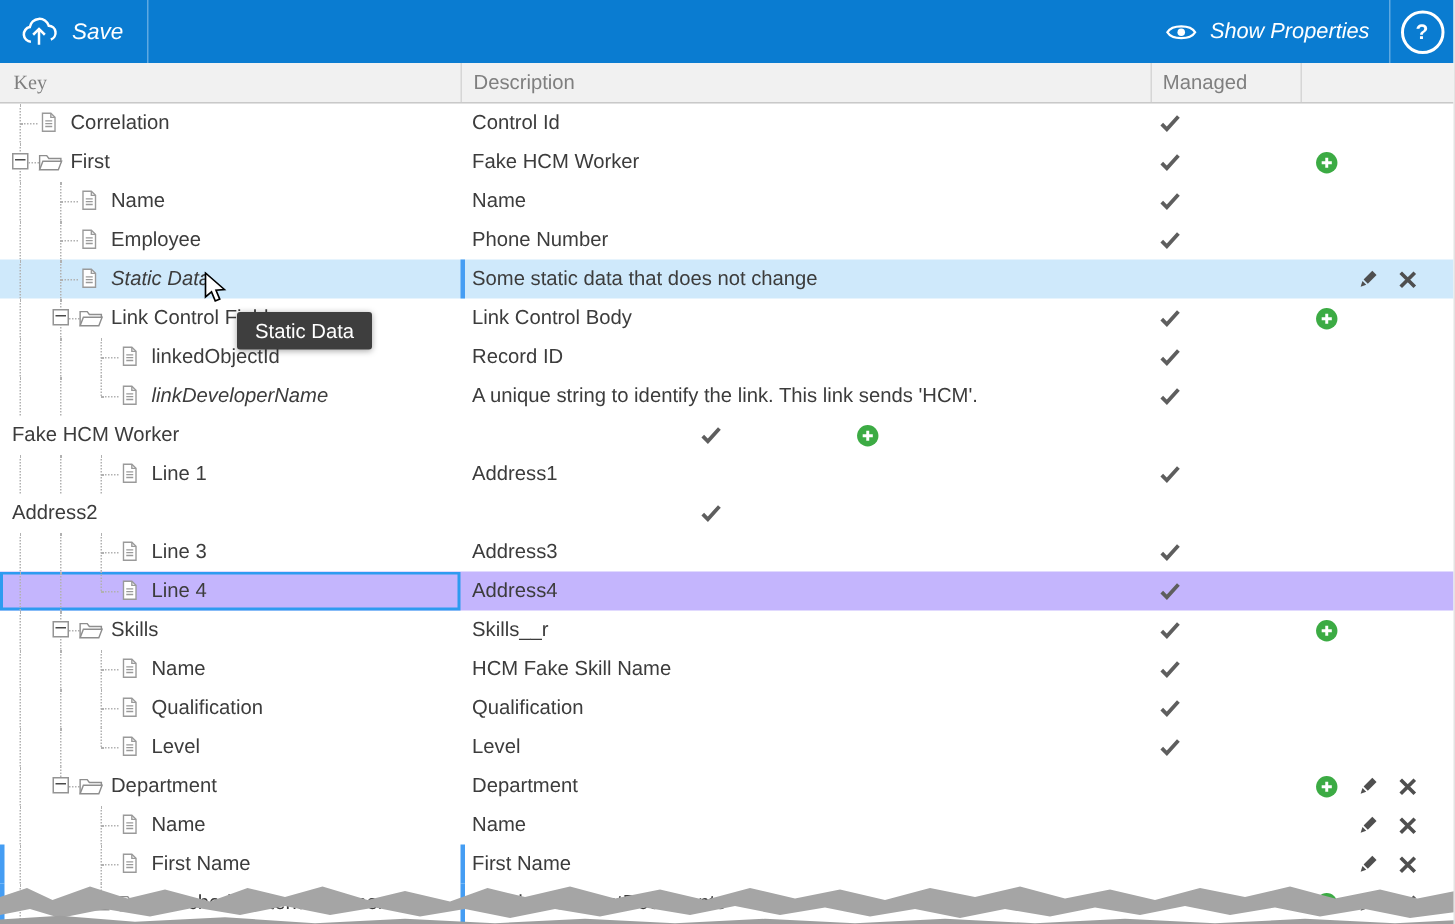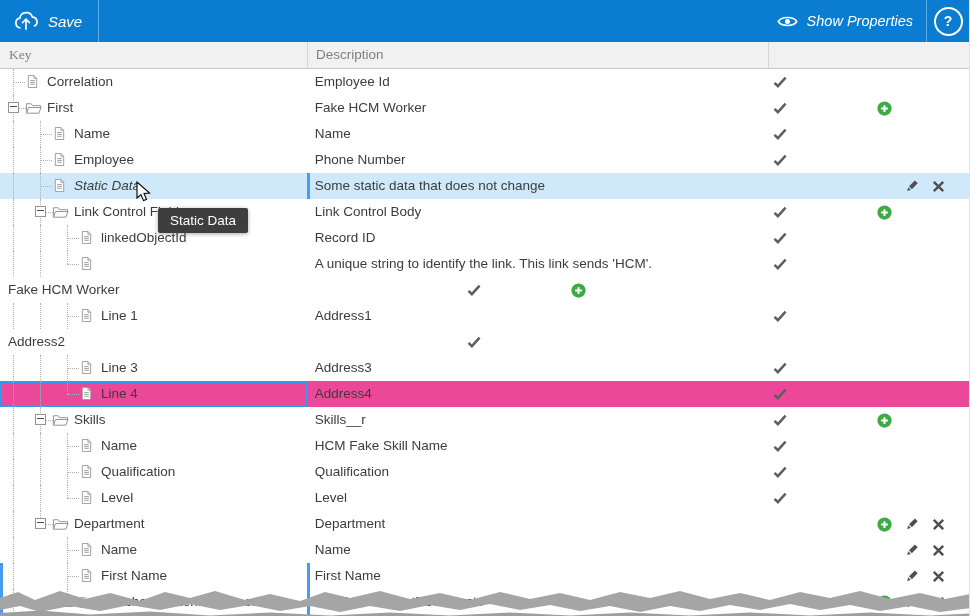--- a/index.html
+++ b/index.html
@@ -23,21 +23,21 @@
   .colheader>div{line-height:26px;box-sizing:border-box;}
   .h-key{width:307px;padding-left:9px;font-family:Liberation Serif, serif;}
   .h-desc{width:461px;padding-left:8px;border-left:1px solid #d6d6d6;}
   .h-man{width:100px;padding-left:7px;border-left:1px solid #d6d6d6;}
   .h-act{width:102px;border-left:1px solid #d6d6d6;}
 
   
   .grid{position:relative;}
   .row{display:flex;height:26px;line-height:26px;font-size:13.5px;color:#3c3c3c;position:relative;}
   .row.hover{background:#cfe9fb;}
-  .row.selected{background:#ec4899;}
+  .row.selected{background:#c4b5fd;}
   .row.selected .c-key{box-shadow:inset 0 0 0 2px #2e9bf0;}
   .cell{box-sizing:border-box;height:26px;position:relative;}
   .c-key{width:307px;}
   .c-desc{width:461px;padding-left:8px;}
   .c-man{width:100px;padding-left:5px;}
   .c-act{width:102px;display:flex;justify-content:flex-end;padding-right:17px;}
   .aslot{width:27px;display:flex;align-items:center;justify-content:center;}
   .aicon{width:15px;height:15px;cursor:pointer;}
   .check{width:16px;height:16px;margin-top:5px;}
   .dlabel,.klabel{white-space:nowrap;}
@@ -121,34 +121,35 @@
       <div class="tb-div"></div>
       <div class="help-btn">
         <div class="help-circle">?</div>
       </div>
     </div>
   </div>
 
   <div class="colheader">
     <div class="h-key">Key</div>
     <div class="h-desc">Description</div>
+    <div class="h-man">Managed</div>
     <div class="h-act"></div>
   </div>
 
   <div class="grid" id="grid">
       <div class="row">
         <div class="cell c-key">
           <span class="guide" style="left:13px"></span>
           <span class="stub" style="left:13px;width:12px"></span>
           <svg class="ticon d" style="left:26px">
             <use href="#i-doc"></use>
           </svg>
           <span class="klabel" style="left:47px">Correlation</span>
         </div>
-        <div class="cell c-desc"><span class="dlabel">Employee Id</span></div>
+        <div class="cell c-desc"><span class="dlabel">Control Id</span></div>
         <div class="cell c-man"><svg class="check">
             <use href="#i-check"></use>
           </svg></div>
         <div class="cell c-act">
           <span class="aslot"></span>
           <span class="aslot"></span>
           <span class="aslot"></span>
         </div>
       </div>
       <div class="row">
@@ -289,20 +290,21 @@
       </div>
       <div class="row">
         <div class="cell c-key">
           <span class="guide" style="left:13px"></span>
           <span class="guide" style="left:40px"></span>
           <span class="guide half" style="left:67px"></span>
           <span class="stub" style="left:67px;width:12px"></span>
           <svg class="ticon d" style="left:80px">
             <use href="#i-doc"></use>
           </svg>
+          <span class="klabel it" style="left:101px">linkDeveloperName</span>
         </div>
         <div class="cell c-desc"><span class="dlabel">A unique string to identify the link. This link sends 'HCM'.</span></div>
         <div class="cell c-man"><svg class="check">
             <use href="#i-check"></use>
           </svg></div>
         <div class="cell c-act">
           <span class="aslot"></span>
           <span class="aslot"></span>
           <span class="aslot"></span>
         </div>

